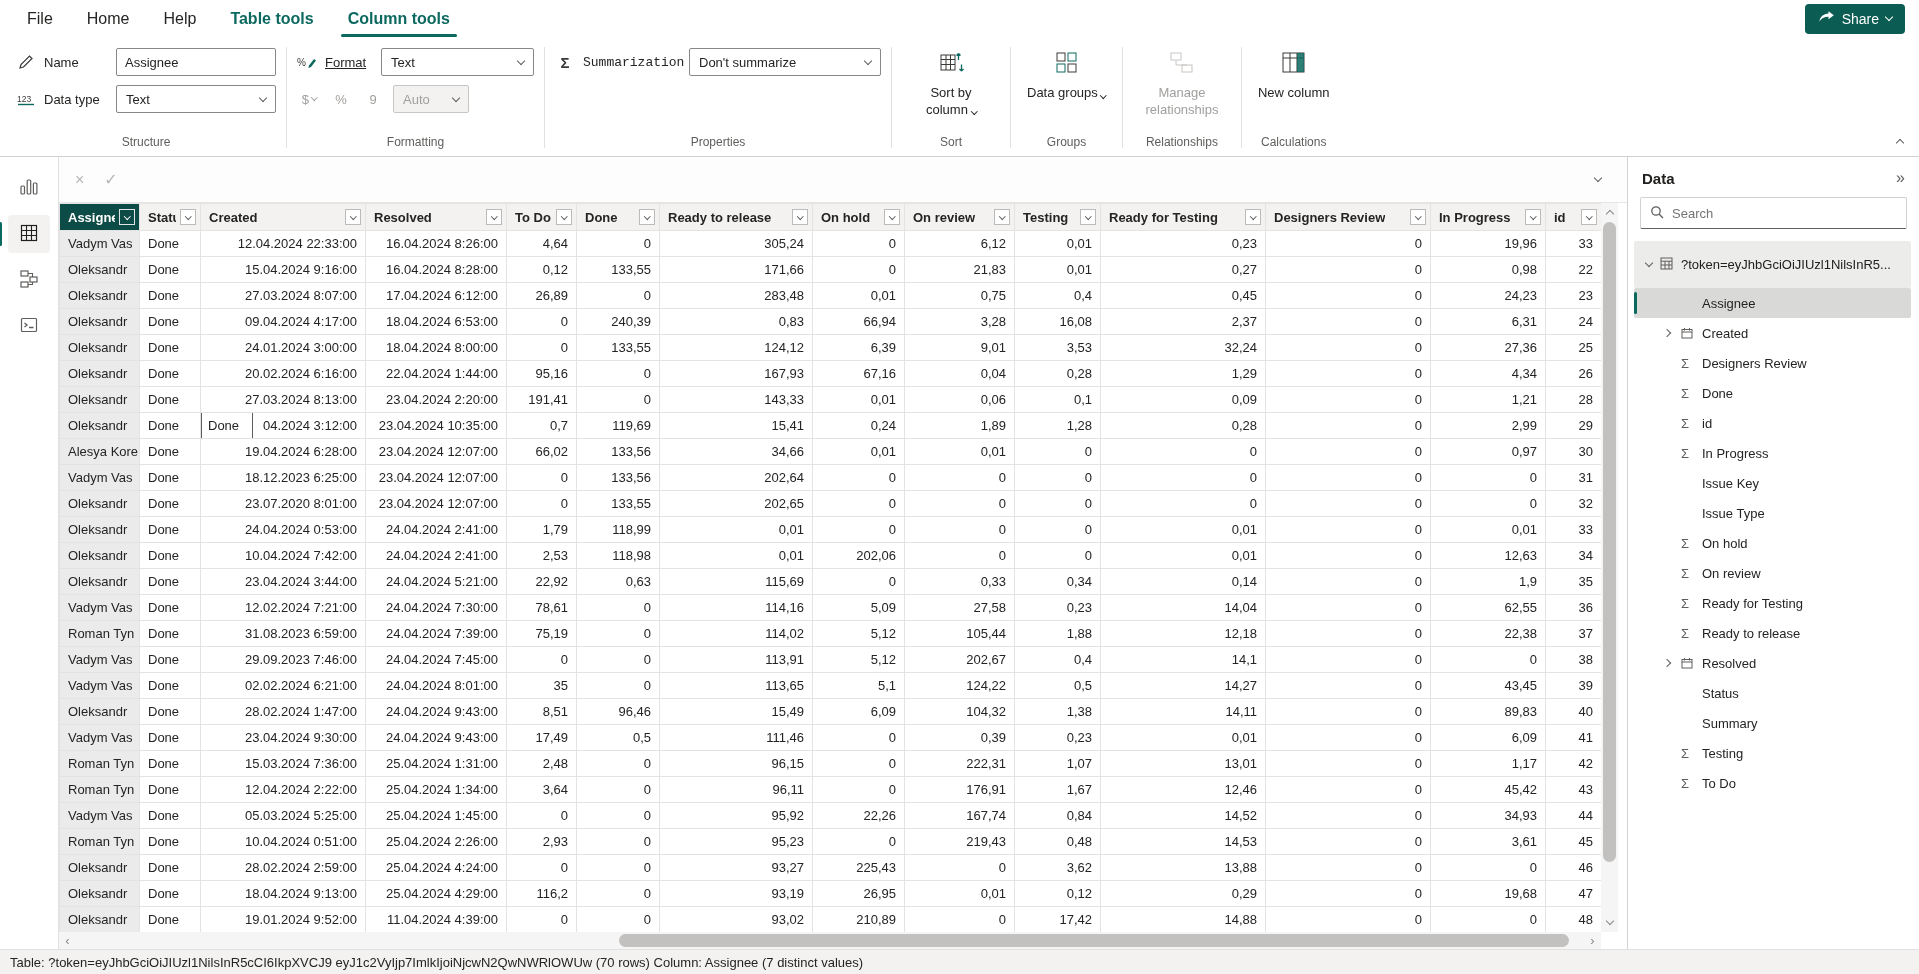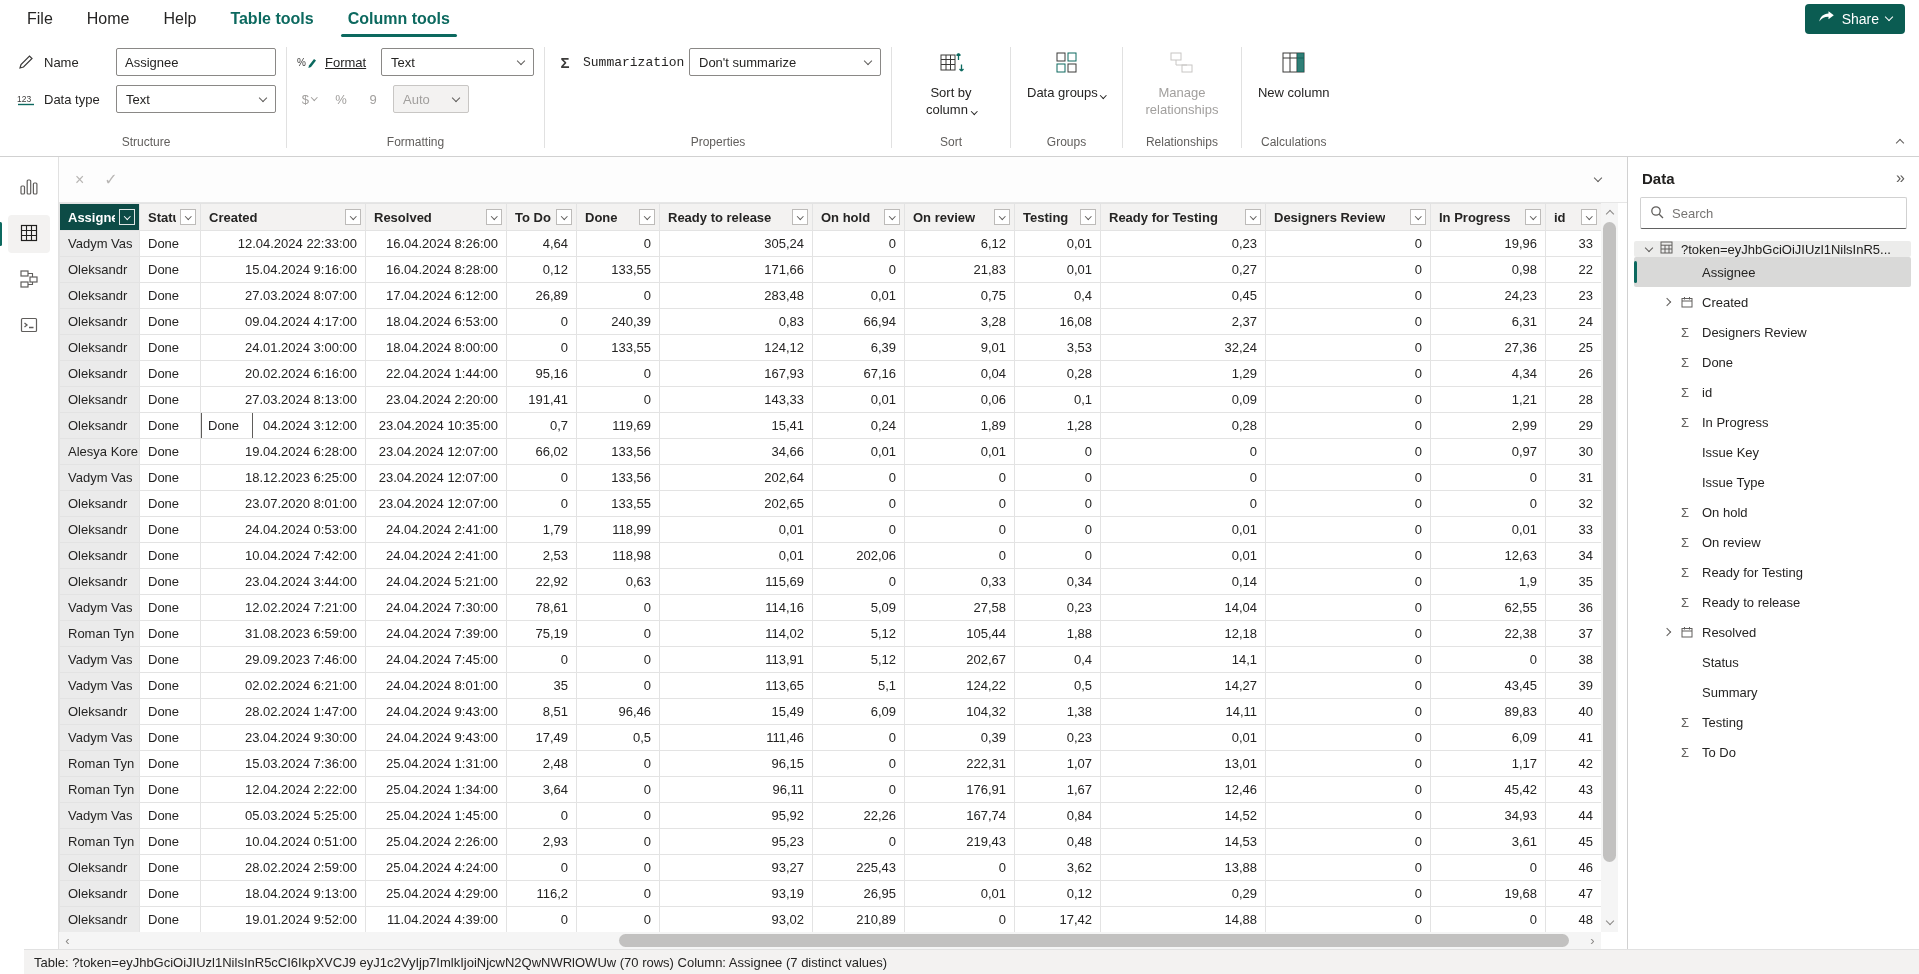--- a/index.html
+++ b/index.html
@@ -93,33 +93,33 @@
 
 
 .data-pane{width:292px;flex:none;border-left:1px solid #d1d1d1;background:#fff;display:flex;flex-direction:column;font-size:13px;}
 .dp-header{display:flex;align-items:center;justify-content:space-between;padding:12px 14px 4px;}
 .dp-title{font-size:15px;font-weight:700;color:#21201f;}
 .dp-collapse{color:#605e5c;font-size:16px;border:none;background:none;font-family:inherit;}
 .dp-search{margin:6px 12px 12px;height:32px;border:1px solid #d1d1d1;border-bottom:1px solid #616161;display:flex;align-items:center;gap:8px;padding:0 9px;border-radius:2px;}
 .dp-search input{border:none;outline:none;flex:1;font-size:13px;font-family:inherit;color:#252423;background:transparent;}
 .dp-search input::placeholder{color:#767472;}
 .dp-tree{flex:1;overflow:hidden;padding-right:2px;}
-.dp-table-row{display:flex;align-items:center;height:16px;padding-left:12px;gap:8px;background:#ececeb;margin:0 6px;border-radius:2px;color:#21201f;}
+.dp-table-row{display:flex;align-items:center;height:47px;padding-left:12px;gap:8px;background:#ececeb;margin:0 6px;border-radius:2px;color:#21201f;}
 .dp-table-row .chev{color:#605e5c;flex:none;}
 .dp-table-name{overflow:hidden;white-space:nowrap;text-overflow:ellipsis;flex:1;padding-right:6px;}
 .dp-field{display:flex;align-items:center;height:30px;margin:0 6px;padding-left:30px;position:relative;border-radius:2px;}
 .dp-field .slot{width:17px;flex:none;display:inline-flex;align-items:center;justify-content:flex-start;color:#605e5c;}
 .dp-field .slot.icon{width:21px;}
 .dp-field .slot.icon.sg{font-size:13px;color:#605e5c;}
 .dp-field.selected{background:#d9d9d8;}
 .dp-field.selected::before{content:"";position:absolute;left:0;top:4px;bottom:4px;width:3px;background:#0c695f;border-radius:2px;}
 .dp-flabel{overflow:hidden;white-space:nowrap;}
 
 
-.status-bar{height:25px;flex:none;background:#f3f2f1;border-top:1px solid #e1e1e1;display:flex;align-items:center;padding:0 10px;font-size:13px;color:#252423;margin-left:24px;}
+.status-bar{height:25px;flex:none;background:#f3f2f1;border-top:1px solid #e1e1e1;display:flex;align-items:center;padding:0 10px;font-size:13px;color:#252423;}
 </style>
 </head>
 <body>
 
 <div class="app">
 
   <header class="tabbar">
     <nav class="tabs">
         <div class="tab">File</div>
         <div class="tab">Home</div>

